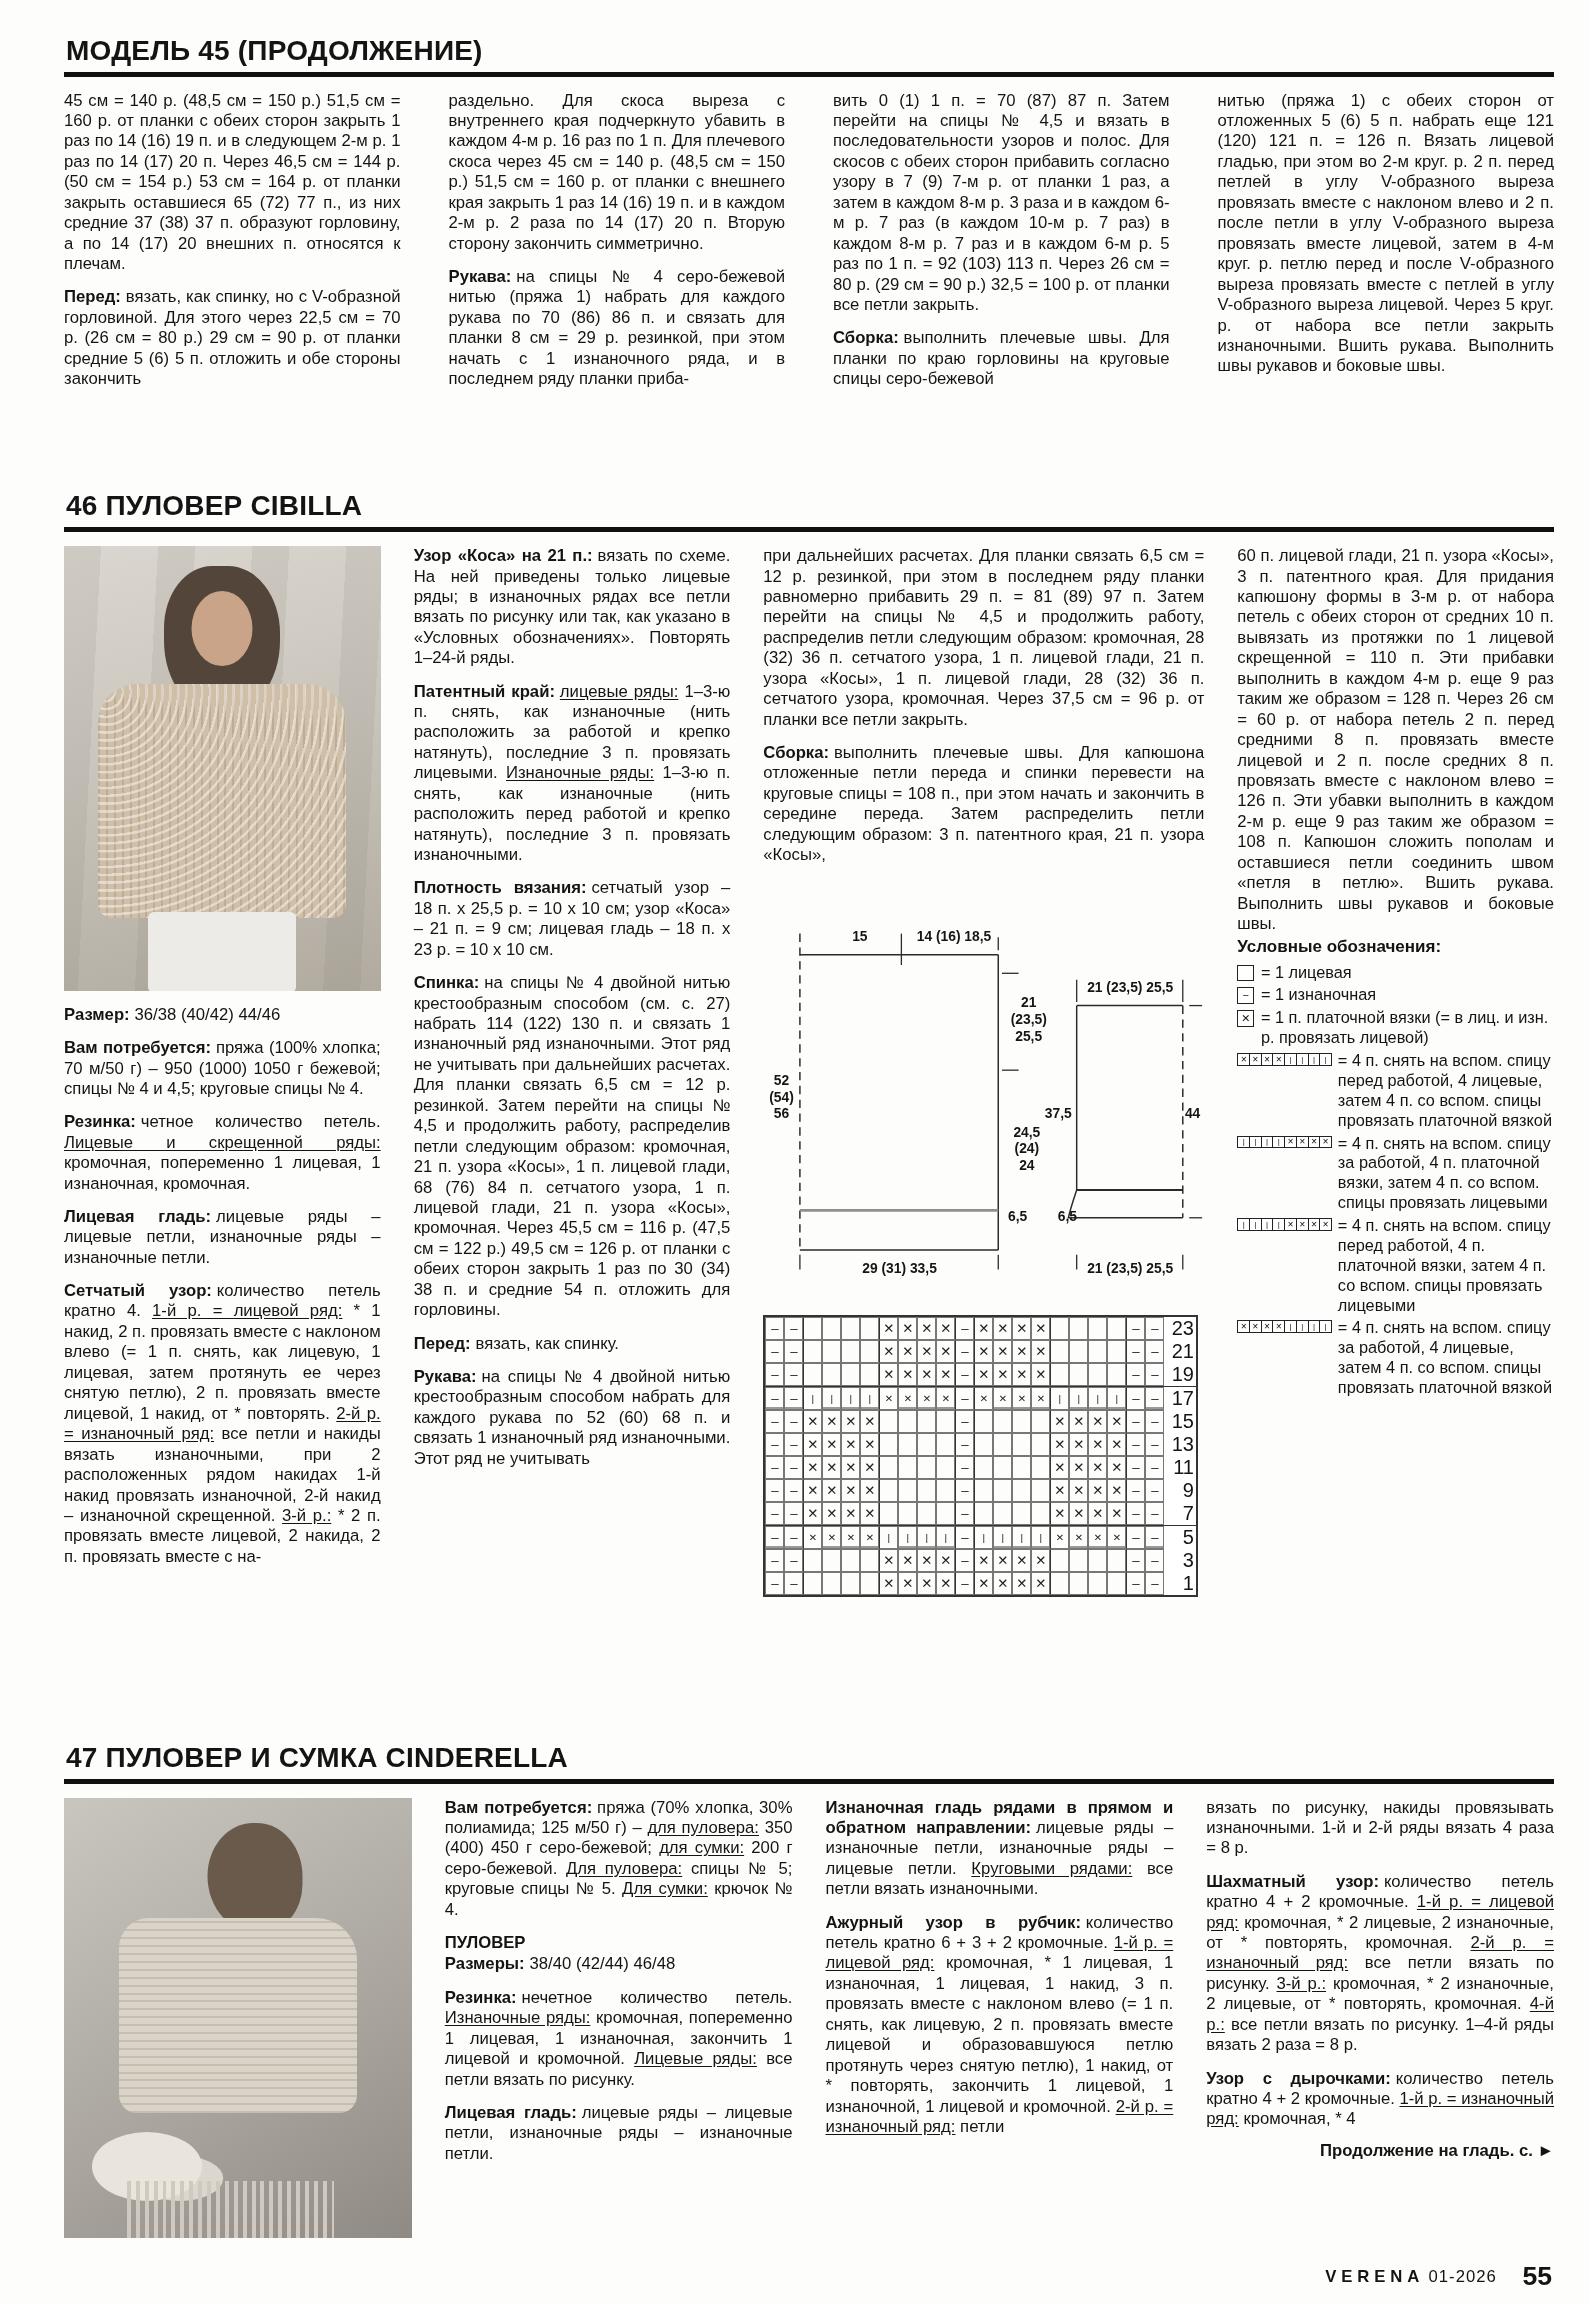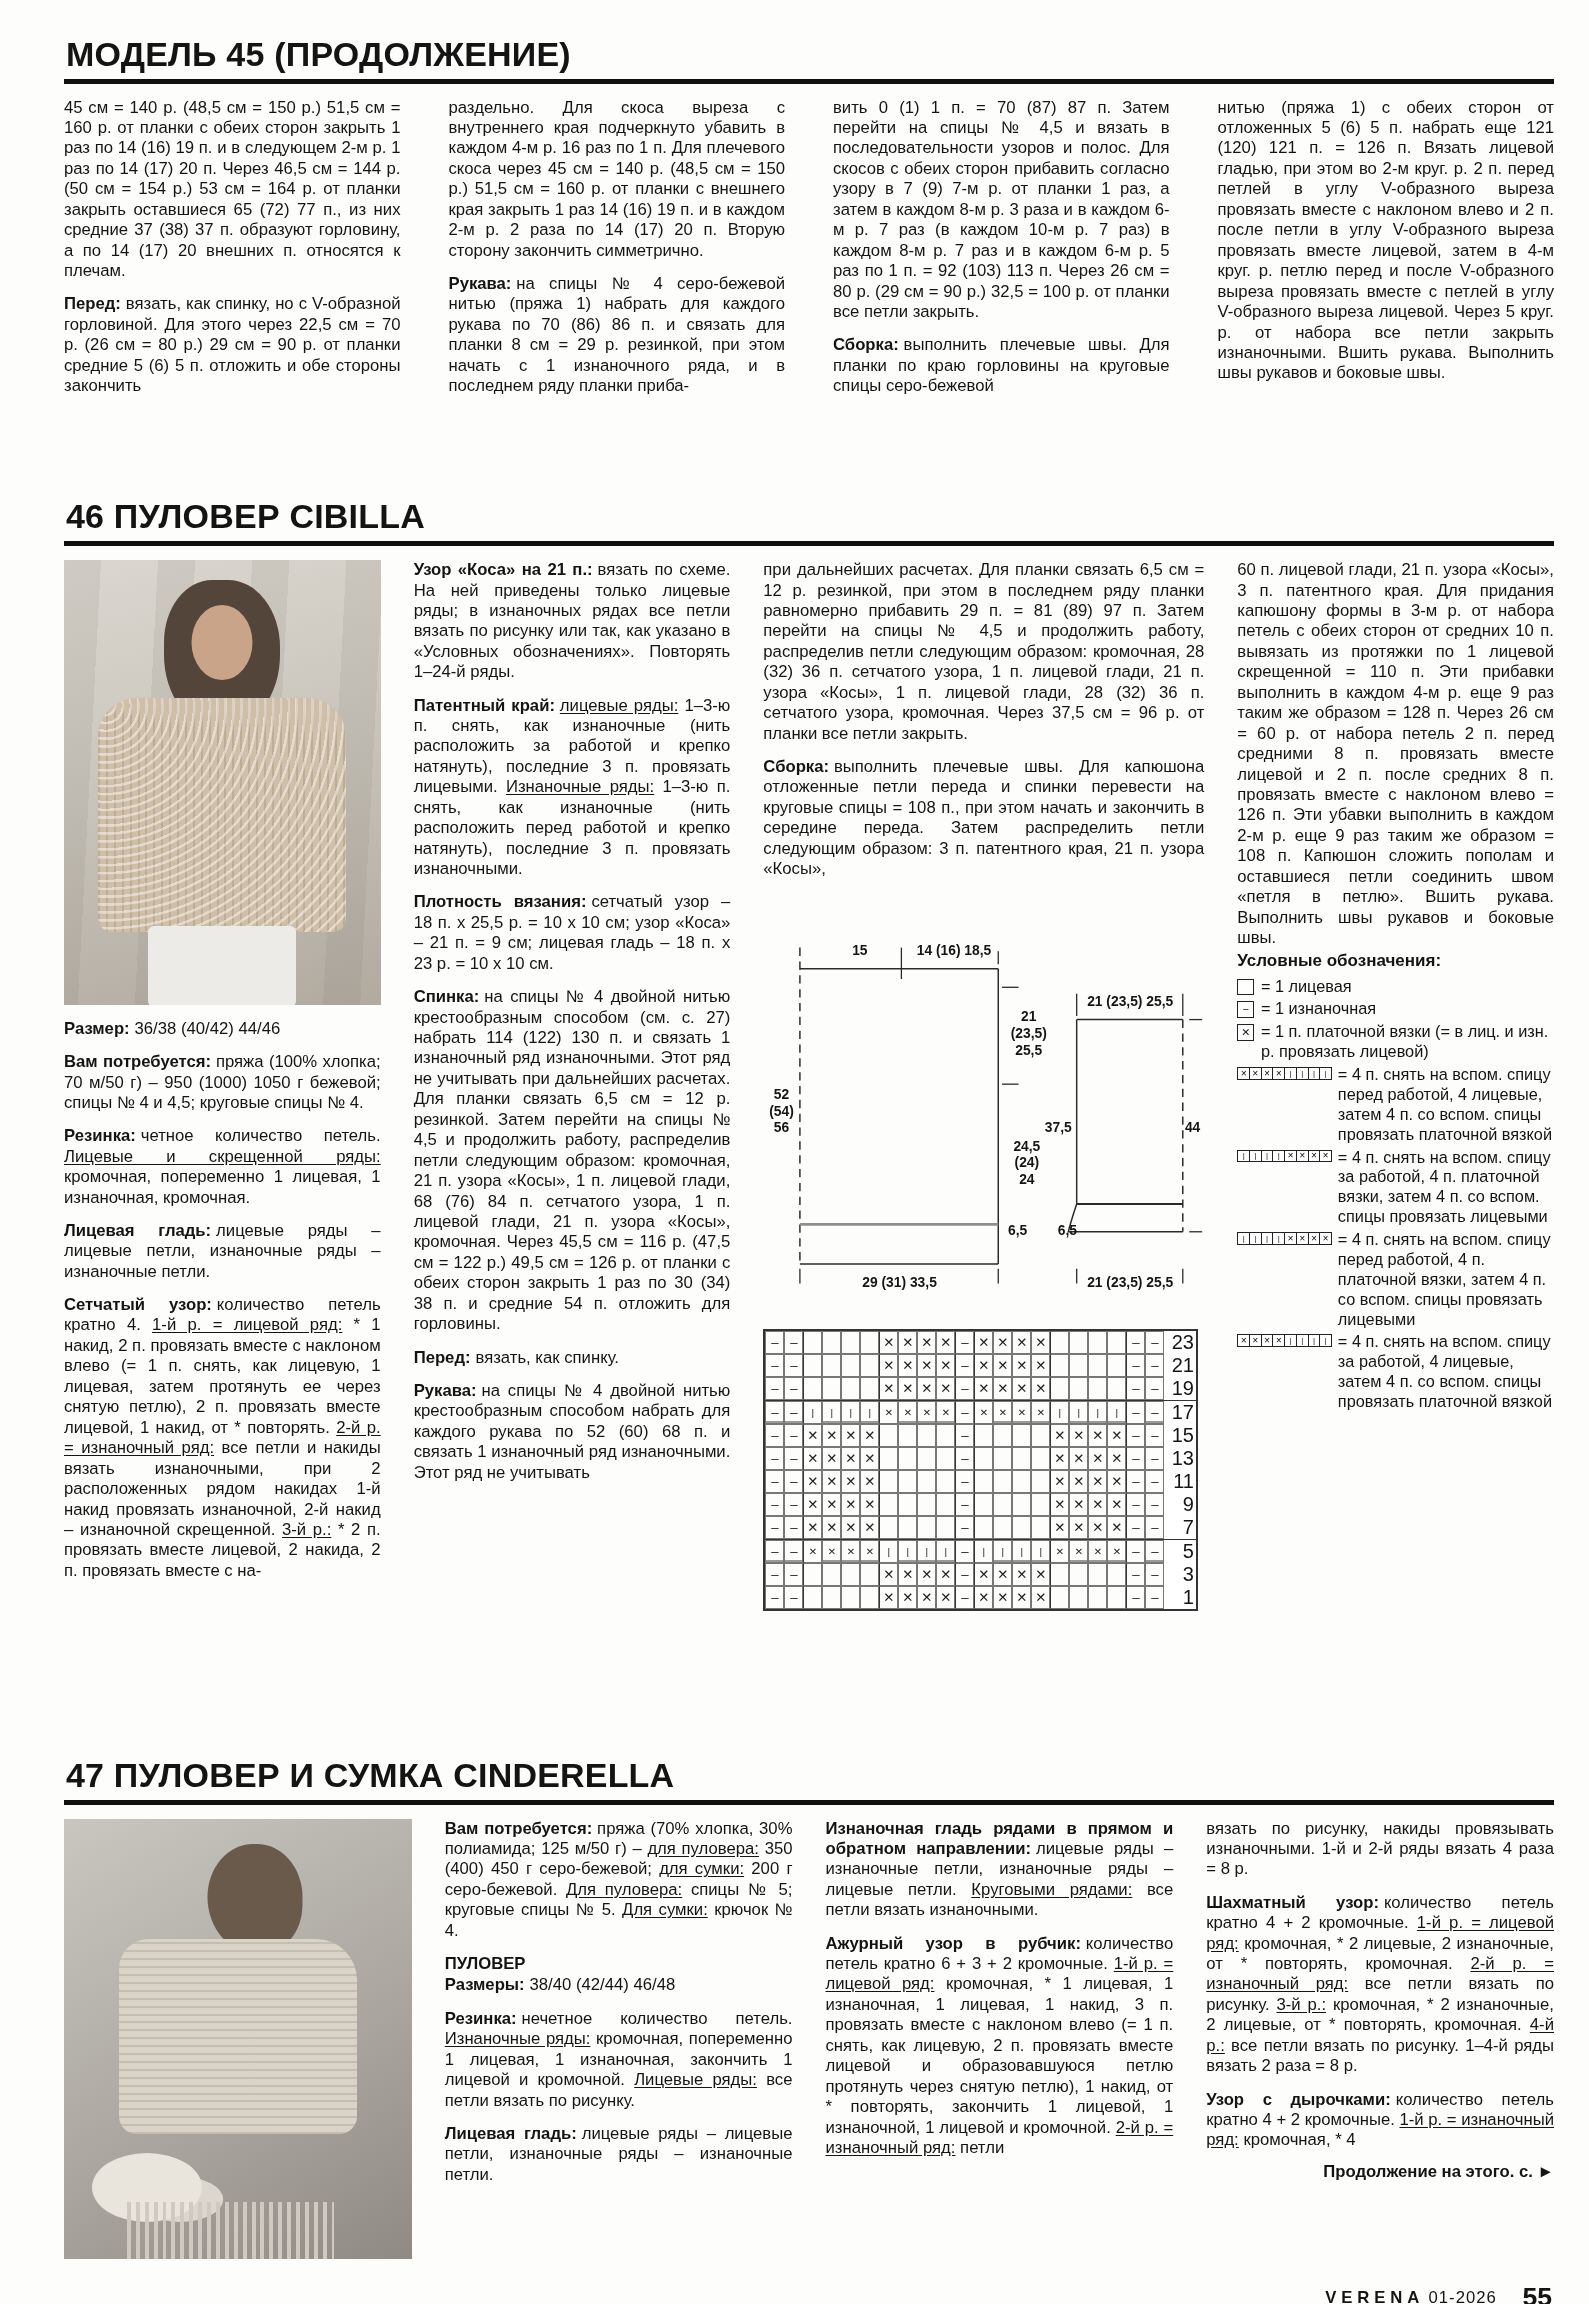--- a/index.html
+++ b/index.html
@@ -1,21 +1,21 @@
 <!DOCTYPE html>
 <html lang="ru"><head>
 <meta charset="utf-8">
 <style>
   html,body{margin:0;padding:0;}
   body{
     width:1590px;height:2304px;background:#fdfdfc;color:#141414;
     font-family:"Liberation Sans", sans-serif;position:relative;overflow:hidden;
   }
   .page{padding:35px 36px 0 64px;}
-  .sec-title{font-size:34px;font-weight:800;letter-spacing:0.2px;margin:0 0 4.9px 2px;}
+  .sec-title{font-size:28px;font-weight:800;letter-spacing:0.2px;margin:0 0 4.9px 2px;}
   .rule{height:4.9px;background:#101010;margin-bottom:13.8px;}
   .grid4{display:grid;grid-template-columns:repeat(4,1fr);column-gap:33px;align-items:start;}
   .m45{min-height:394px;margin-bottom:5.9px;gap:48px;}
   .m46{min-height:1192px;margin-bottom:3.9px;}
   .m47{min-height:424px;}
   .para{font-size:16.7px;line-height:1.225;text-align:justify;margin:0 0 12.8px;}
   .para:last-child{margin-bottom:0;}
   .lead{font-weight:700;margin-right:4.9px;}
   u{text-underline-offset:2px;}
   .subhead{margin-bottom:1px;}
@@ -562,21 +562,21 @@
     <div class="col">
 
     <p class="para"><b class="lead">Изнаночная гладь рядами в прямом и обратном направлении:</b><span class="body">лицевые ряды – изнаночные петли, изнаночные ряды – лицевые петли. <u>Круговыми рядами:</u> все петли вязать изнаночными.</span></p>
         <p class="para"><b class="lead">Ажурный узор в рубчик:</b><span class="body">количество петель кратно 6 + 3 + 2 кромочные. <u>1-й р. = лицевой ряд:</u> кромочная, * 1 лицевая, 1 изнаночная, 1 лицевая, 1 накид, 3 п. провязать вместе с наклоном влево (= 1 п. снять, как лицевую, 2 п. провязать вместе лицевой и образовавшуюся петлю протянуть через снятую петлю), 1 накид, от * повторять, закончить 1 лицевой, 1 изнаночной, 1 лицевой и кромочной. <u>2-й р. = изнаночный ряд:</u> петли</span></p>
       </div>
     <div class="col">
 
     <p class="para"><span class="body">вязать по рисунку, накиды провязывать изнаночными. 1-й и 2-й ряды вязать 4 раза = 8 р.</span></p>
         <p class="para"><b class="lead">Шахматный узор:</b><span class="body">количество петель кратно 4 + 2 кромочные. <u>1-й р. = лицевой ряд:</u> кромочная, * 2 лицевые, 2 изнаночные, от * повторять, кромочная. <u>2-й р. = изнаночный ряд:</u> все петли вязать по рисунку. <u>3-й р.:</u> кромочная, * 2 изнаночные, 2 лицевые, от * повторять, кромочная. <u>4-й р.:</u> все петли вязать по рисунку. 1–4-й ряды вязать 2 раза = 8 р.</span></p>
         <p class="para"><b class="lead">Узор с дырочками:</b><span class="body">количество петель кратно 4 + 2 кромочные. <u>1-й р. = изнаночный ряд:</u> кромочная, * 4</span></p>
-        <p class="para cont"><span class="body">Продолжение на этого. с. ►</span></p>
+        <p class="para cont"><span class="body">Продолжение на гладь. с. ►</span></p>
       </div>
   </div>
 
   <div class="footer">
     <span><span class="f-brand">VERENA</span>
     <span class="f-issue">01-2026</span></span>
     <span class="f-page">55</span>
   </div>
 </div>
 

